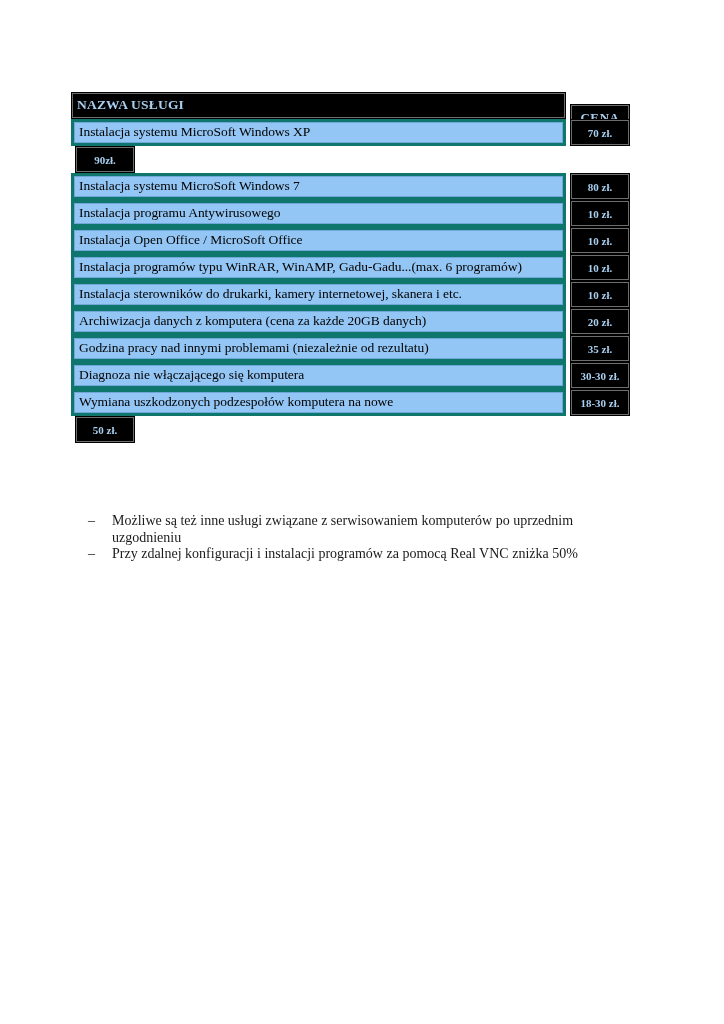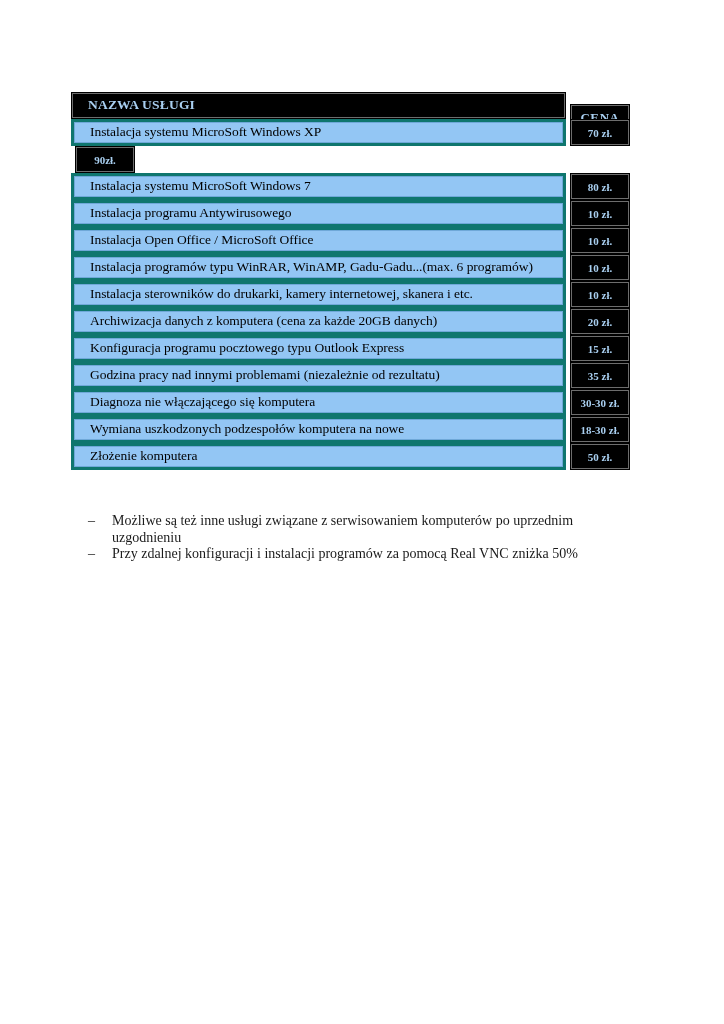--- a/index.html
+++ b/index.html
@@ -41,21 +41,21 @@
     height: 27px;
     margin-bottom: 0px;
   }
 
   
   .c-name {
     width: 495px;
     box-sizing: border-box;
     display: flex;
     align-items: center;
-    padding-left: 16px;
+    padding-left: 5px;
     font-size: 13.5px;
     line-height: 1.05;
     letter-spacing: -0.05px;
     white-space: nowrap;
   }
 
   
   .t-row.body .c-name {
     background: #93C6F4;
     border: 3px solid #0f766e;
@@ -171,37 +171,32 @@
         </div>
         <div class="t-row body">
           <div class="c-name">Instalacja sterowników do drukarki, kamery internetowej, skanera i etc.</div>
           <div class="c-price">10 zł.</div>
         </div>
         <div class="t-row body">
           <div class="c-name">Archiwizacja danych z komputera (cena za każde 20GB danych)</div>
           <div class="c-price">20 zł.</div>
         </div>
         <div class="t-row body">
-          <div class="c-name">Konfiguracja programu pocztowego typu Outlook Express</div>
-          <div class="c-price">15 zł.</div>
-        </div>
-        <div class="t-row body">
           <div class="c-name">Godzina pracy nad innymi problemami (niezależnie od rezultatu)</div>
           <div class="c-price">35 zł.</div>
         </div>
         <div class="t-row body">
           <div class="c-name">Diagnoza nie włączającego się komputera</div>
           <div class="c-price">30-30 zł.</div>
         </div>
         <div class="t-row body">
           <div class="c-name">Wymiana uszkodzonych podzespołów komputera na nowe</div>
           <div class="c-price">18-30 zł.</div>
         </div>
         <div class="t-row body">
-          <div class="c-name">Złożenie komputera</div>
           <div class="c-price">50 zł.</div>
         </div>
       </div>
 
   </div>
 
   <div class="notes">
       <div class="note-item">
         <span class="note-dash">–</span>
         <span class="note-text">Możliwe są też inne usługi związane z serwisowaniem komputerów po uprzednim uzgodnieniu</span>

